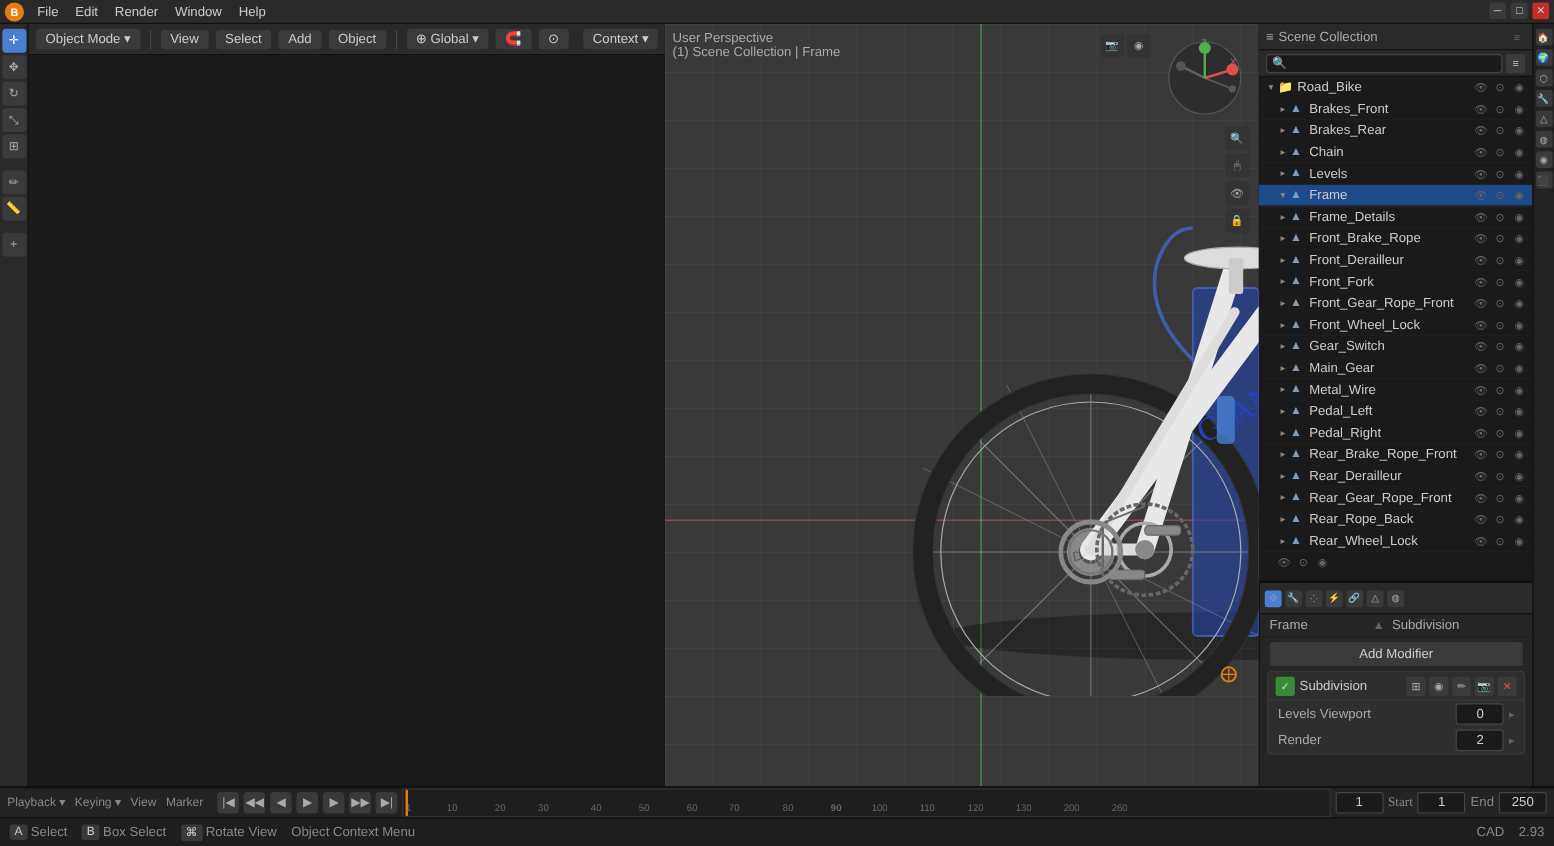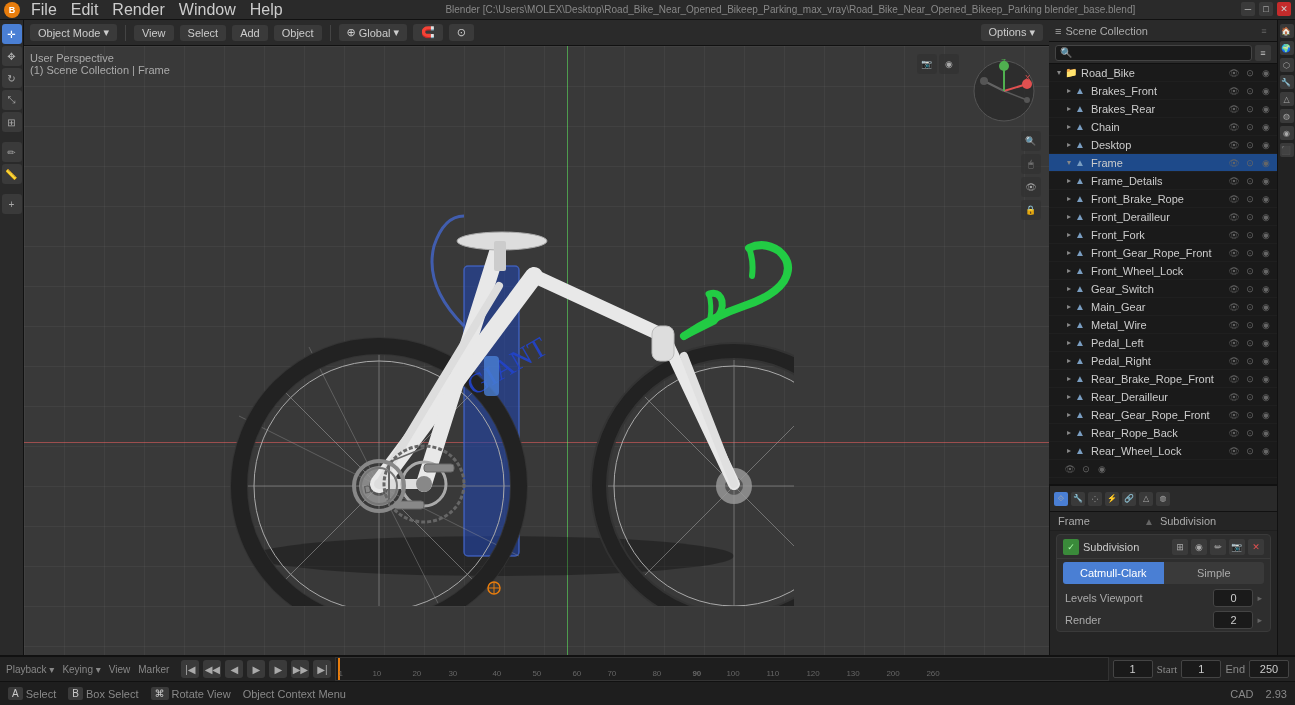--- a/index.html
+++ b/index.html
@@ -20,21 +20,21 @@
       background: #2a2a2a;
       display: flex;
       align-items: center;
       border-bottom: 1px solid #111;
       padding: 0 4px;
       position: relative;
       z-index: 100;
     }
     .menu-item {
       padding: 0 7px;
-      font-size: 16px;
+      font-size: 11px;
       color: #ccc;
       cursor: pointer;
       height: 100%;
       display: flex;
       align-items: center;
     }
     .blender-logo {
       width: 16px;
       height: 16px;
       margin-right: 4px;
@@ -439,21 +439,20 @@
       height: 100%;
     }
     #middle-section {
       display: flex;
       flex: 1;
       overflow: hidden;
     }
     #viewport-with-toolbar {
       flex: 1;
       display: flex;
-      flex-direction: column;
       overflow: hidden;
     }
     #viewport-content {
       flex: 1;
       display: flex;
       overflow: hidden;
     }
     #right-side {
       display: flex;
       flex-direction: column;
@@ -480,21 +479,20 @@
 
 <div id="full-layout">
 
   <div id="top-menu-bar">
     <div class="blender-logo">B</div>
     <div class="menu-item">File</div>
     <div class="menu-item">Edit</div>
     <div class="menu-item">Render</div>
     <div class="menu-item">Window</div>
     <div class="menu-item">Help</div>
-    <div style="flex:1; text-align:center; font-size:10px; color:#888; overflow:hidden; text-overflow:ellipsis; white-space:nowrap;">Blender [C:\Users\MOLEX\Desktop\Road_Bike_Near_Opened_Bikeep_Parking_max_vray\Road_Bike_Near_Opened_Bikeep_Parking blender_base.blend]</div>
     <div class="window-controls">
       <div class="win-btn">─</div>
       <div class="win-btn">□</div>
       <div class="win-btn" style="background:#c42b2b;">✕</div>
     </div>
   </div>
 
 
   <div id="middle-section">
 
@@ -525,21 +523,21 @@
         <div class="header-btn">Object</div>
         <div class="header-separator"></div>
         <div class="header-btn">
           <span>⊕</span>
           <span>Global</span>
           <span>▾</span>
         </div>
         <div class="header-btn">🧲</div>
         <div class="header-btn">⊙</div>
         <div style="flex:1;"></div>
-        <div class="header-btn">Options ▾</div>
+        <div class="header-btn">Context ▾</div>
       </div>
 
       <div id="viewport-content">
         <div id="viewport-canvas">
           <div class="viewport-grid"></div>
           <div class="axis-x"></div>
           <div class="axis-y"></div>
 
           <div class="perspective-label">
             <div>User Perspective</div>
@@ -733,21 +731,21 @@
       <div class="outliner-actions">
         <span class="outliner-action-btn" style="font-size:9px;">👁</span>
         <span class="outliner-action-btn" style="font-size:9px;">⊙</span>
         <span class="outliner-action-btn" style="font-size:9px;">◉</span>
       </div>
     </div>
               <div class="outliner-item">
       <span style="width:10px; display:inline-block;"></span>
       <span class="outliner-arrow">▸</span>
       <span class="outliner-icon" style="color:#7a9ec2;">▲</span>
-      <span class="outliner-name">Desktop</span>
+      <span class="outliner-name">Levels</span>
       <div class="outliner-actions">
         <span class="outliner-action-btn" style="font-size:9px;">👁</span>
         <span class="outliner-action-btn" style="font-size:9px;">⊙</span>
         <span class="outliner-action-btn" style="font-size:9px;">◉</span>
       </div>
     </div>
               <div class="outliner-item selected">
       <span style="width:10px; display:inline-block;"></span>
       <span class="outliner-arrow">▾</span>
       <span class="outliner-icon" style="color:#7a9ec2;">▲</span>
@@ -958,42 +956,37 @@
           <div class="sp-tab">△</div>
           <div class="sp-tab">◍</div>
         </div>
 
         <div class="props-row">
           <span class="props-label">Frame</span>
           <span style="font-size:10px; color:#666;">▲</span>
           <span class="props-label">Subdivision</span>
         </div>
 
+        <div class="add-modifier-btn">
+          <span>Add Modifier</span>
+        </div>
 
         <div class="modifier-block">
           <div class="modifier-header">
             <div class="mod-btn" style="background:#3a8a3a; color:#aaffaa;">✓</div>
             <span class="modifier-title">Subdivision</span>
             <div class="modifier-actions">
               <div class="mod-btn">⊞</div>
               <div class="mod-btn">◉</div>
               <div class="mod-btn">✏</div>
               <div class="mod-btn">📷</div>
               <div class="mod-btn" style="color:#e05050;">✕</div>
             </div>
           </div>
 
-          <div class="catmull-row">
-            <div class="catmull-btn active">
-              <span>Catmull-Clark</span>
-            </div>
-            <div class="simple-btn">
-              <span>Simple</span>
-            </div>
-          </div>
 
           <div class="levels-row">
             <span class="levels-label">Levels Viewport</span>
             <div class="levels-value">
               <span>0</span>
             </div>
             <span class="levels-arrow">▸</span>
           </div>
 
           <div class="levels-row">

